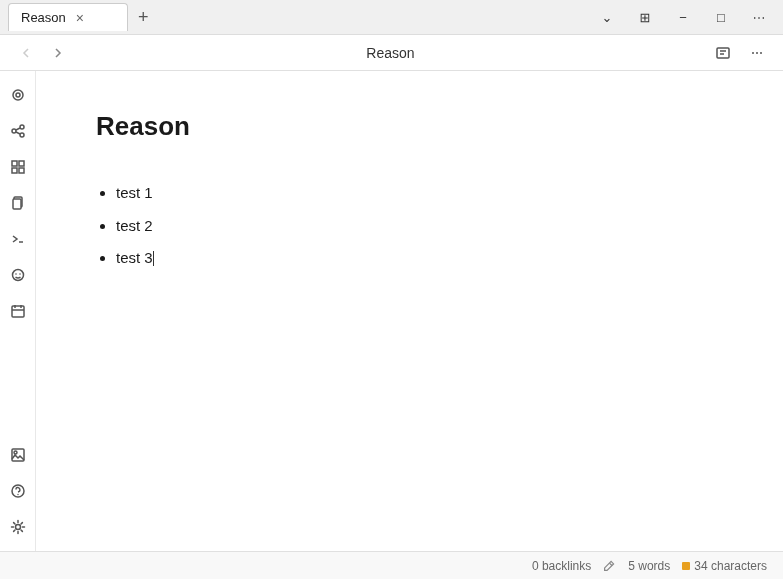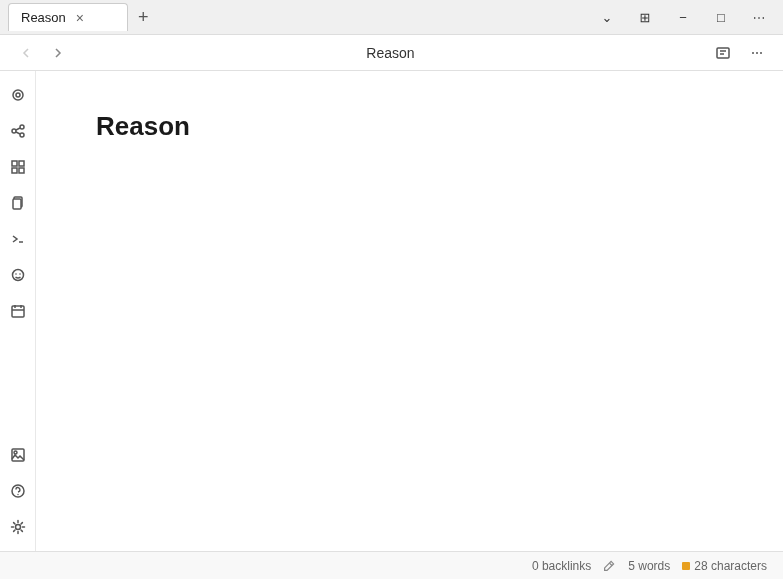--- a/index.html
+++ b/index.html
@@ -196,33 +196,38 @@
     <div class="sidebar-icon">
       <svg viewBox="0 0 16 16">
           <circle cx="8" cy="8" r="2.5"></circle>
           <path d="M8 1.5 L8 3.5 M8 12.5 L8 14.5 M1.5 8 L3.5 8 M12.5 8 L14.5 8 M3.6 3.6 L5 5 M11 11 L12.4 12.4 M12.4 3.6 L11 5 M5 11 L3.6 12.4" stroke-linecap="round"></path>
         </svg>
     </div>
   </div>
 
   <div class="content">
     <h1 class="page-title">Reason</h1>
+    <ul class="bullet-list">
+      <li><span>test 1</span></li>
+      <li><span>test 2</span></li>
+      <li><span>test 3</span><span class="cursor"></span></li>
+    </ul>
   </div>
 </div>
 
 <div class="statusbar">
   <div class="status-item">
     <span>0 backlinks</span>
   </div>
   <div class="status-item">
     <svg viewBox="0 0 16 16" style="width:13px;height:13px;color:#888">
         <path d="M10 3 L13 6 L5 14 L2 14 L2 11 Z"></path>
         <line x1="8" y1="5" x2="11" y2="8"></line>
       </svg>
   </div>
   <div class="status-item">
     <span>5 words</span>
   </div>
   <div class="status-item">
     <span class="status-dot"></span>
-    <span>28 characters</span>
+    <span>34 characters</span>
   </div>
 </div>
 
 </body></html>

